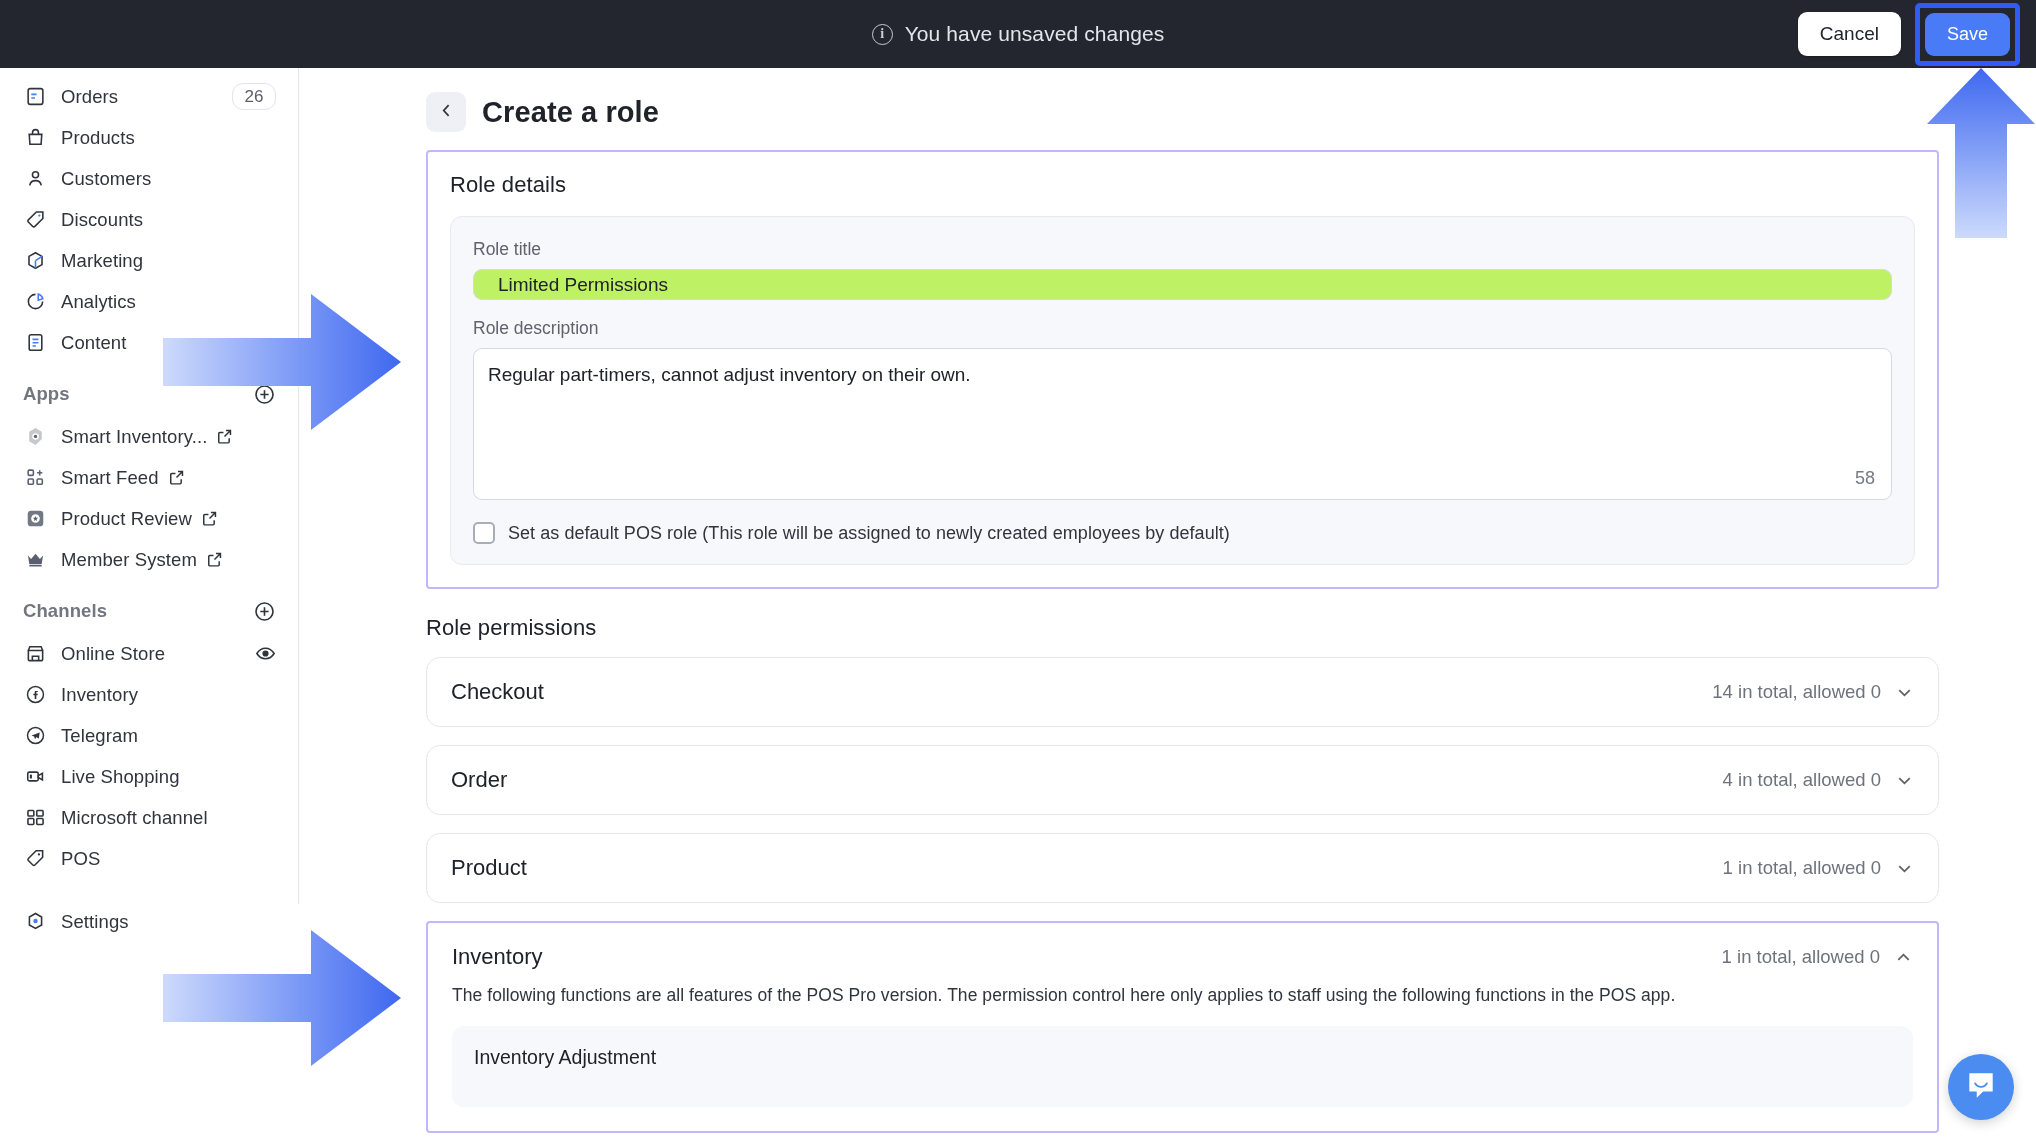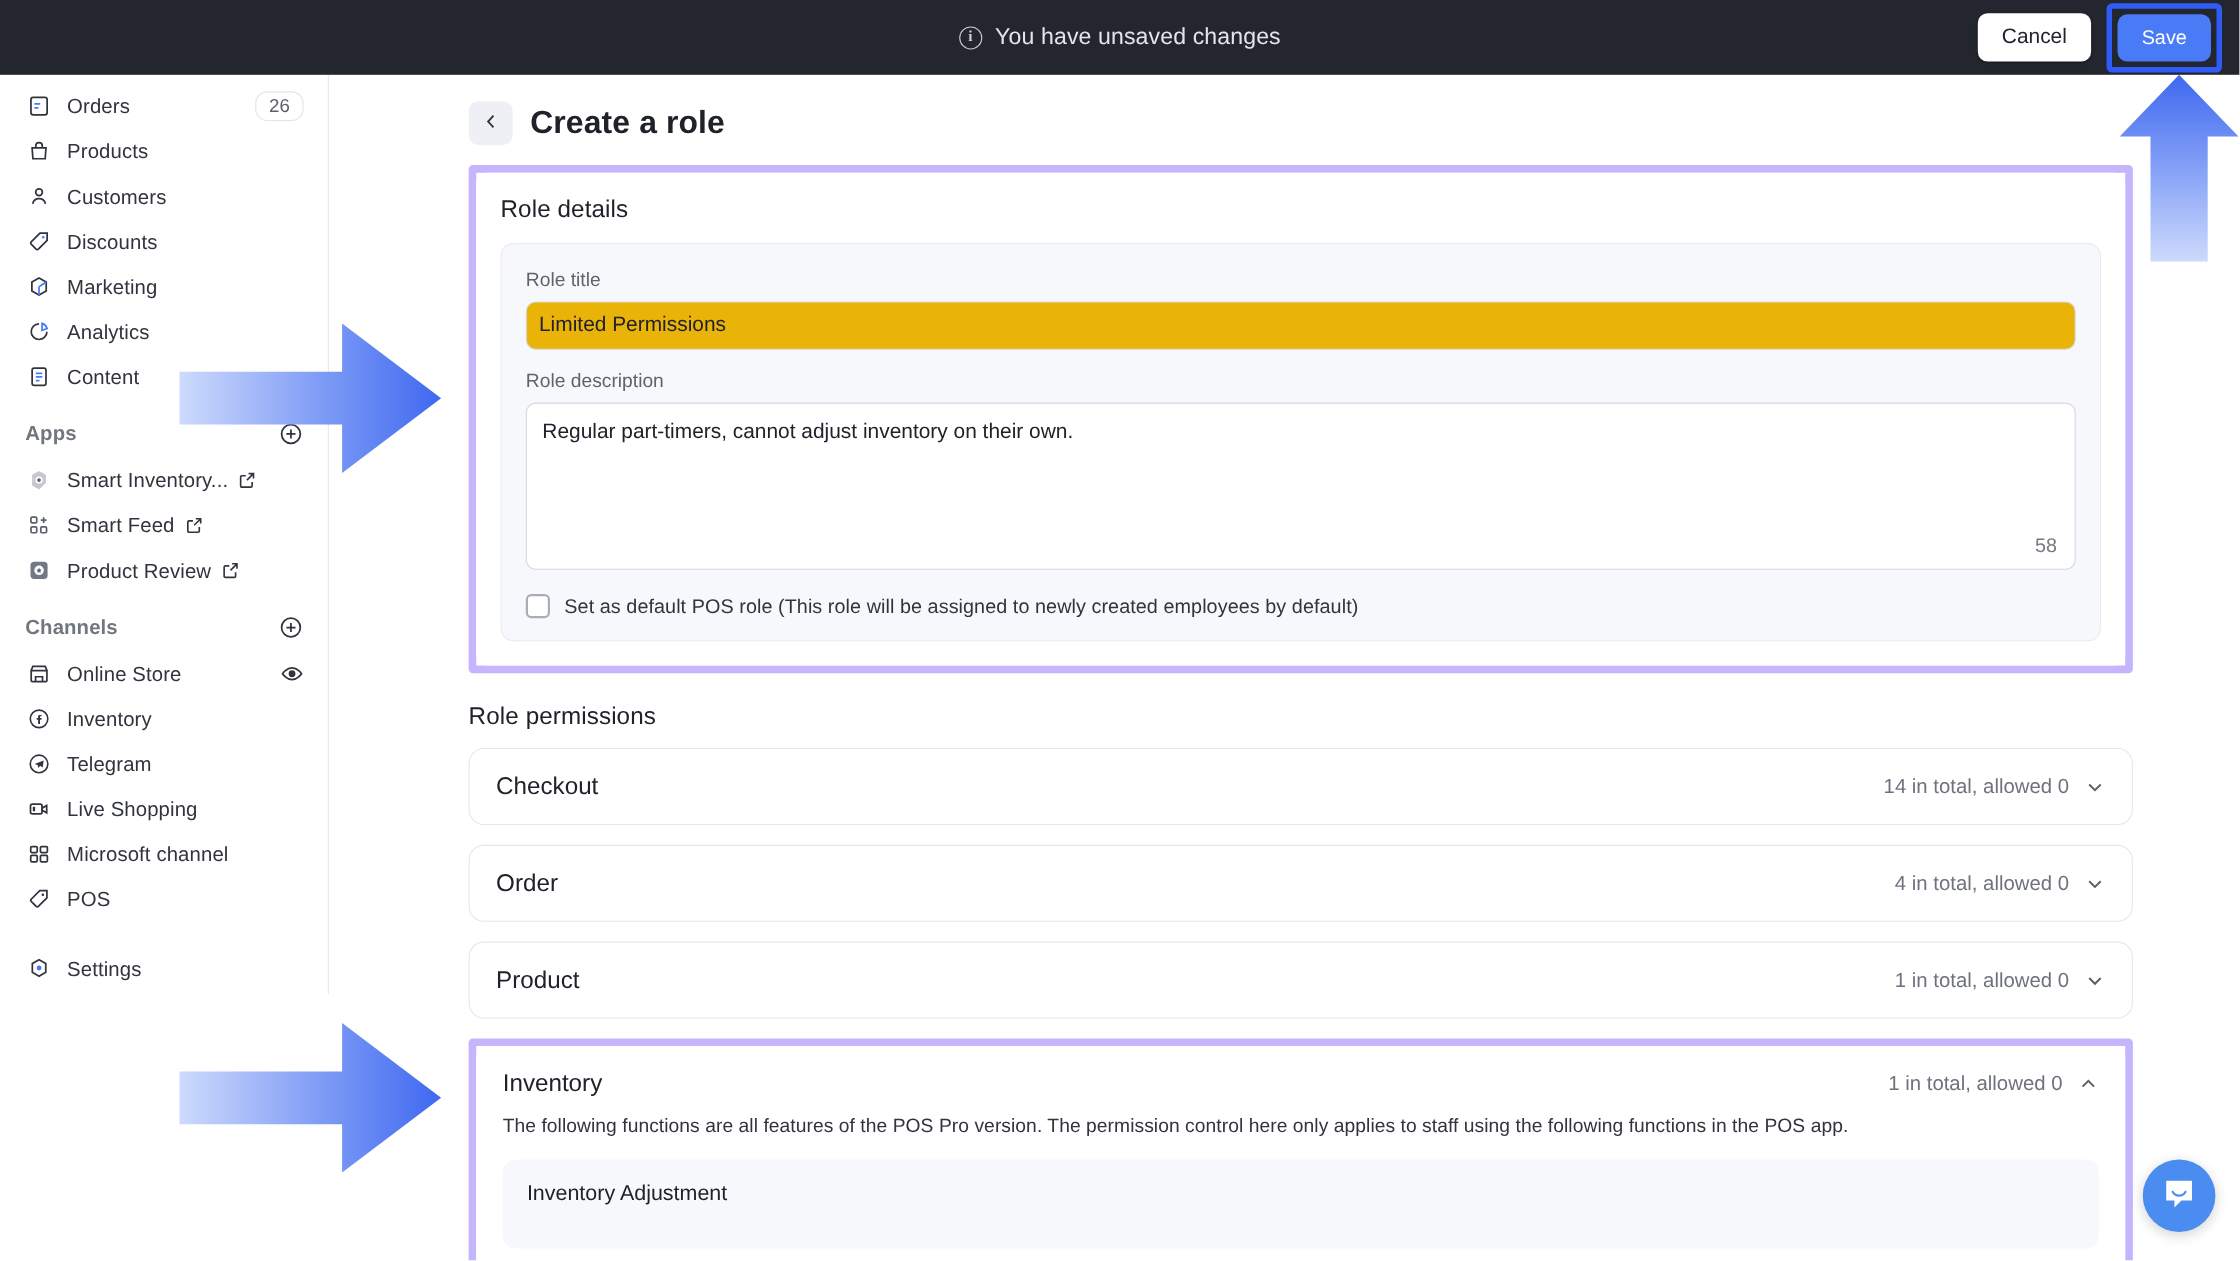--- a/index.html
+++ b/index.html
@@ -94,36 +94,36 @@
   .back-btn {
     width: 40px; height: 40px; border-radius: 9px; background: #eef0f6;
     display: flex; align-items: center; justify-content: center;
     cursor: pointer; color: #31343d; border: none;
   }
   .page-title { font-size: 29px; font-weight: 700; color: #20222a; letter-spacing: .1px; }
 
   .content { padding: 0 97px 0 127px; }
 
   
-  .hl { border: 7px solid #c4b5fd; border-radius: 4px; }
+  .hl { border: 2px solid #c4b5fd; border-radius: 4px; }
 
   .card {
     background: #fff; border: 1px solid #e6e7ec; border-radius: 14px;
   }
   .card-pad { padding: 20px 22px 22px 22px; }
   .card-title { font-size: 22px; color: #20222a; font-weight: 400; letter-spacing: .1px; }
 
   .inner-panel {
     background: #f7f8fb; border: 1px solid #e9eaf0; border-radius: 12px;
     margin-top: 18px; padding: 22px 22px 20px 22px;
   }
   .field-label { font-size: 17.5px; color: #5f636d; margin-bottom: 9px; }
   .text-input {
-    width: 100%; height: 44px; border: 1px solid #d6d9e1; border-radius: 9px;
-    background: #eab308; padding: 0 11px; font-size: 19px; color: #20222a;
+    width: 100%; height: 31px; border: 1px solid #d6d9e1; border-radius: 9px;
+    background: #bef264; padding: 0 24px; font-size: 19px; color: #20222a;
     font-family: "Liberation Sans", sans-serif;
   }
   .textarea-wrap {
     position: relative; width: 100%; height: 152px;
     border: 1px solid #d6d9e1; border-radius: 9px; background: #fff;
     padding: 13px 14px;
   }
   .textarea-wrap .val { font-size: 19px; color: #20222a; line-height: 1.35; }
   .char-count {
     position: absolute; right: 16px; bottom: 10px;
@@ -338,20 +338,35 @@
       </span>
       <span class="lbl">Product Review</span>
       <span class="ext">
         <svg width="17" height="17" viewBox="0 0 16 16" fill="none" stroke="currentColor" stroke-width="1.4">
           <path d="M9.4 2.4H13.6V6.6M13.6 2.4L8 8"></path>
             <path d="M12.4 9.6v3.4a1 1 0 01-1 1H3.6a1 1 0 01-1-1V5.2a1 1 0 011-1H7"></path>
         </svg>
       </span>
     </div>
 
+    <div class="nav-item">
+      <span class="ico">
+        <svg width="21" height="21" viewBox="0 0 20 20" fill="#5b6070">
+          <path d="M2.8 6.2l3 3.3 4.2-5 4.2 5 3-3.3-1.3 8H4.1l-1.3-8z"></path>
+            <rect x="4.1" y="15" width="11.8" height="1.7" rx=".6"></rect>
+        </svg>
+      </span>
+      <span class="lbl">Member System</span>
+      <span class="ext">
+        <svg width="17" height="17" viewBox="0 0 16 16" fill="none" stroke="currentColor" stroke-width="1.4">
+          <path d="M9.4 2.4H13.6V6.6M13.6 2.4L8 8"></path>
+            <path d="M12.4 9.6v3.4a1 1 0 01-1 1H3.6a1 1 0 01-1-1V5.2a1 1 0 011-1H7"></path>
+        </svg>
+      </span>
+    </div>
 
     <div class="section-head">
       <span class="t">Channels</span>
       <span class="plus">
         <svg width="23" height="23" viewBox="0 0 20 20" fill="none" stroke="currentColor" stroke-width="1.4">
           <circle cx="10" cy="10" r="7.4"></circle>
             <path d="M10 6.4v7.2M6.4 10h7.2"></path>
         </svg>
       </span>
     </div>

